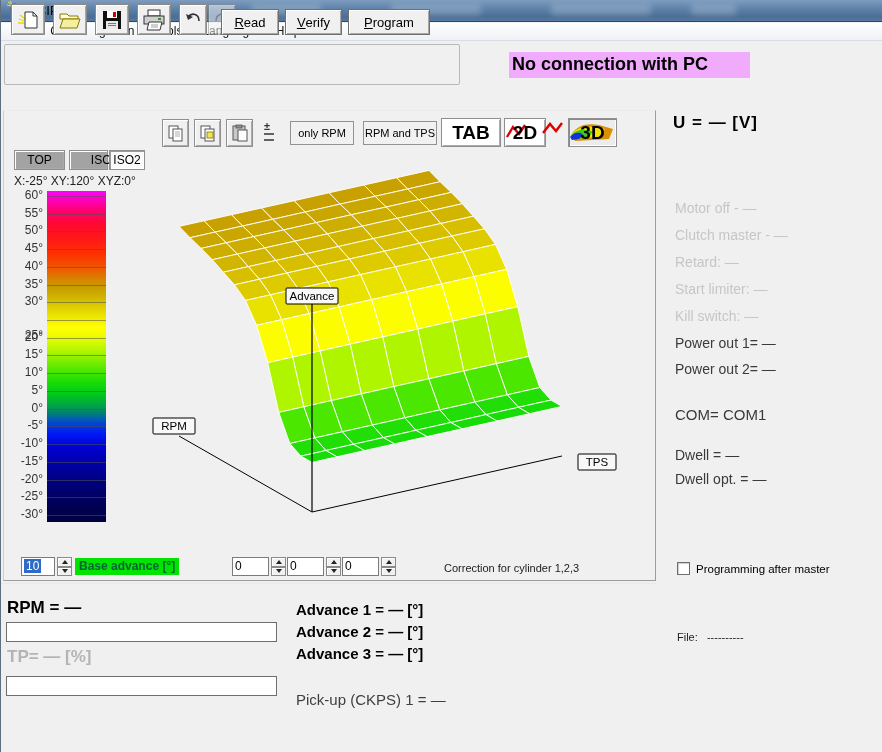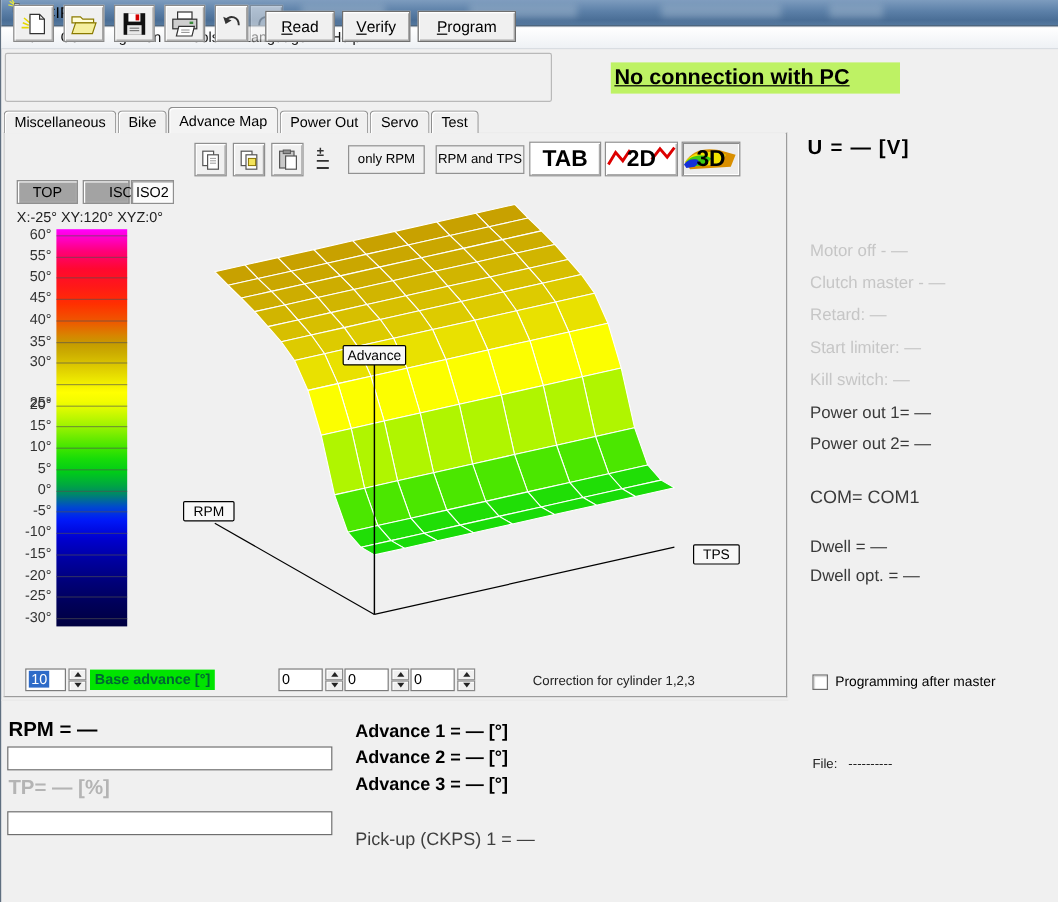--- a/index.html
+++ b/index.html
@@ -176,30 +176,22 @@
   <div class="icon-btn narrow disabled" style="left:207px;">
     <svg width="18" height="16" viewBox="0 0 18 16">
       <path d="M14 5 C10 0, 3 2, 3 9" fill="none" stroke="#9a9a9a" stroke-width="1.6"></path>
       <path d="M16 2 L14 8 L9 5 Z" fill="#9a9a9a"></path>
     </svg>
   </div>
   <div class="cmd-btn u-first" style="left:220px;width:58px;"><u>R</u>ead</div>
   <div class="cmd-btn u-first" style="left:284px;width:57px;"><u>V</u>erify</div>
   <div class="cmd-btn u-first" style="left:347px;width:82px;"><u>P</u>rogram</div>
 
-  <div class="banner" style="background: #bef264; text-decoration: underline;">No connection with PC</div>
-
-  <div class="tabbar">
-      <div class="tab">Miscellaneous</div>
-      <div class="tab">Bike</div>
-      <div class="tab active">Advance Map</div>
-      <div class="tab">Power Out</div>
-      <div class="tab">Servo</div>
-      <div class="tab">Test</div>
-    </div>
+  <div class="banner" style="background: #f0abfc;">No connection with PC</div>
+
 
   <div class="tabpage">
 
     <div class="mini-btn" style="left:158px;">
       <svg width="18" height="18" viewBox="0 0 18 18">
         <rect x="2" y="2" width="9" height="12" fill="#fff" stroke="#555" stroke-width="1"></rect>
         <rect x="6" y="5" width="9" height="12" fill="#fff" stroke="#555" stroke-width="1"></rect>
         <path d="M8 8 h5 M8 10 h5 M8 12 h5" stroke="#999" stroke-width="0.8"></path>
       </svg>
     </div>
@@ -221,21 +213,21 @@
       <svg width="16" height="26" viewBox="0 0 16 26">
         <text x="3" y="10" font-size="11" font-weight="bold" fill="#333">±</text>
         <path d="M3 14 h10 M3 20 h10" stroke="#333" stroke-width="1.5"></path>
       </svg>
     </div>
     <div class="flat-btn" style="left:286px;width:64px;text-align:center;">only RPM</div>
     <div class="flat-btn" style="left:359px;width:74px;">RPM and TPS</div>
     <div class="big-btn" style="left:437px;width:60px;">
       <span>TAB</span>
     </div>
-    <div class="big-btn" style="left:500px;width:61px;align-items:center;">
+    <div class="big-btn" style="left:500px;width:42px;align-items:center;">
       <svg width="59" height="27" viewBox="0 0 59 27">
         <polyline points="2,18 8,8 14,15 20,6" fill="none" stroke="#dd0000" stroke-width="2.4"></polyline>
         <polyline points="38,14 45,5 51,12 57,4" fill="none" stroke="#dd0000" stroke-width="2.4"></polyline>
       </svg>
       <span>2D</span>
     </div>
     <div class="big-btn pressed" style="left:564px;width:49px;">
       <svg width="47" height="27" viewBox="0 0 47 27">
         <path d="M2 16 C8 6, 18 4, 30 6 L44 10 L40 20 L6 22 Z" fill="#d98f00"></path>
         <path d="M2 16 C8 8, 16 7, 28 8 L36 10 L30 18 L4 20 Z" fill="#f2e200"></path>

